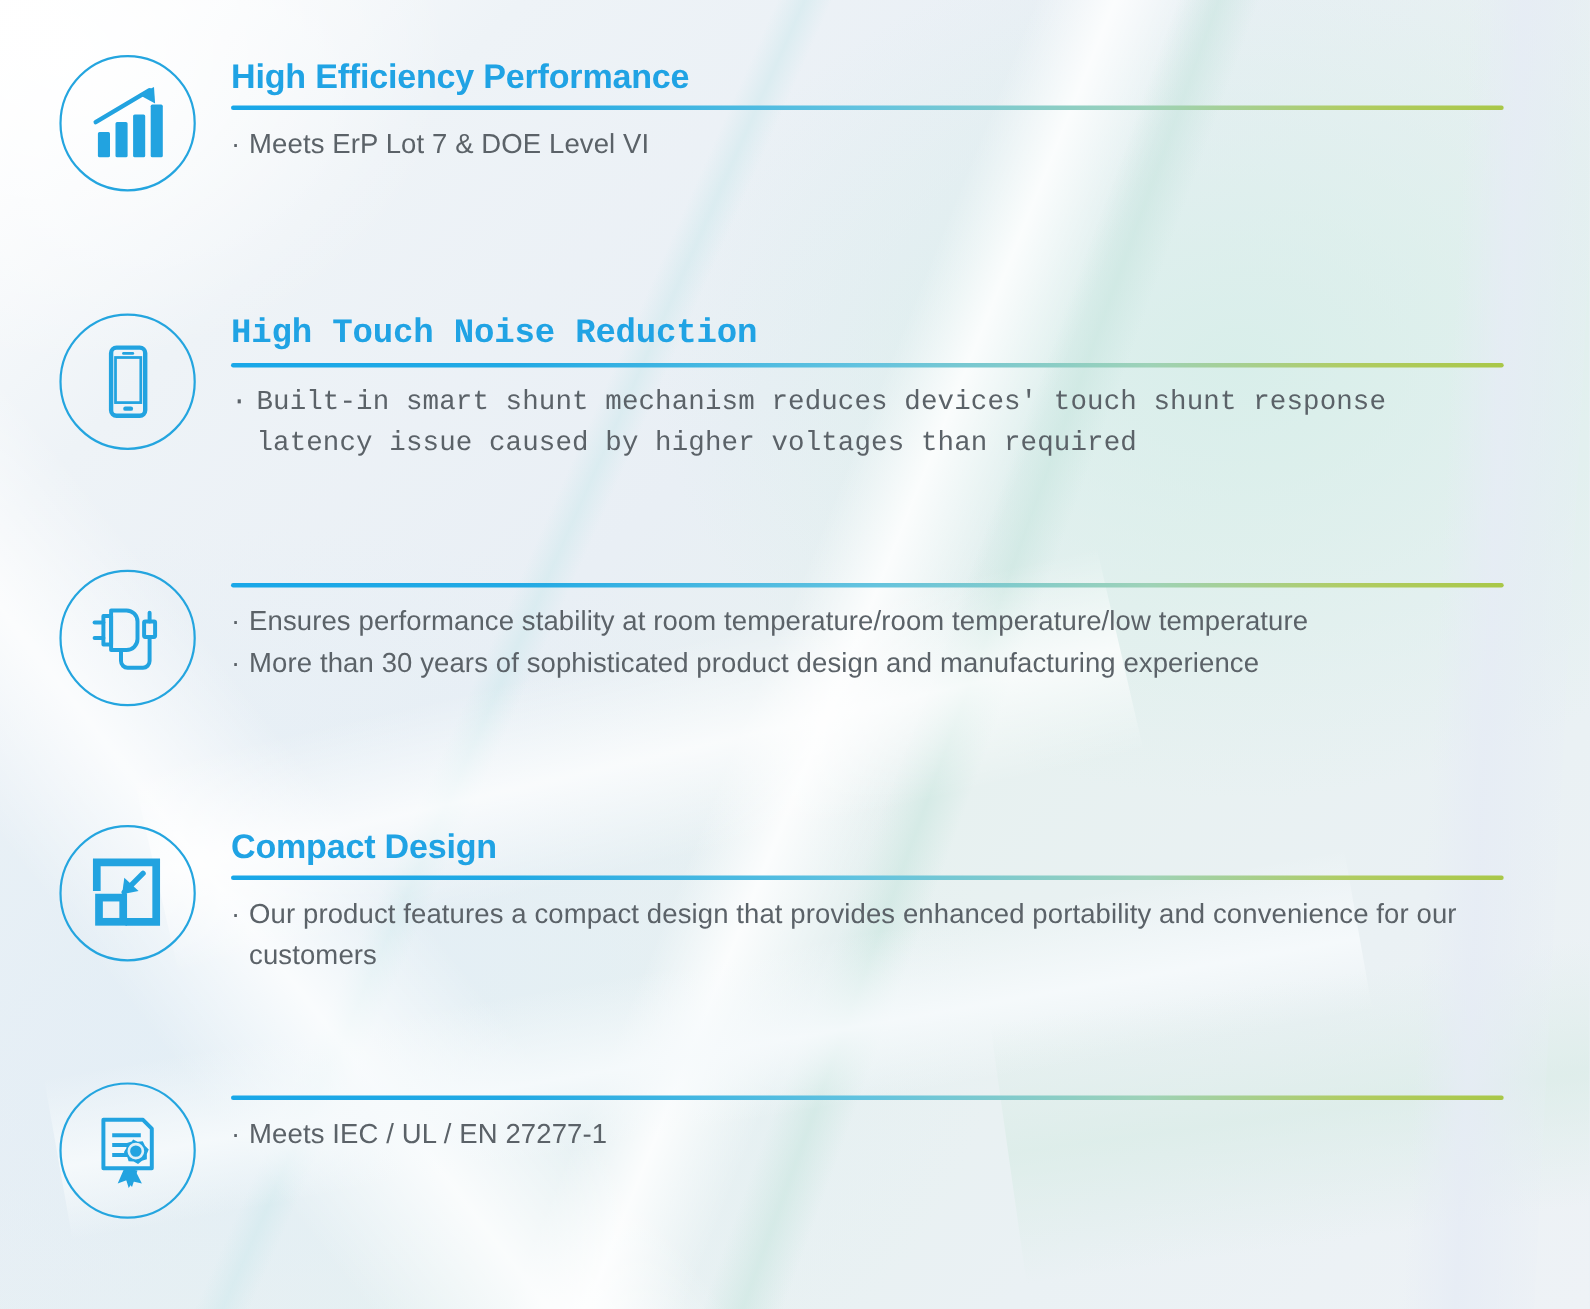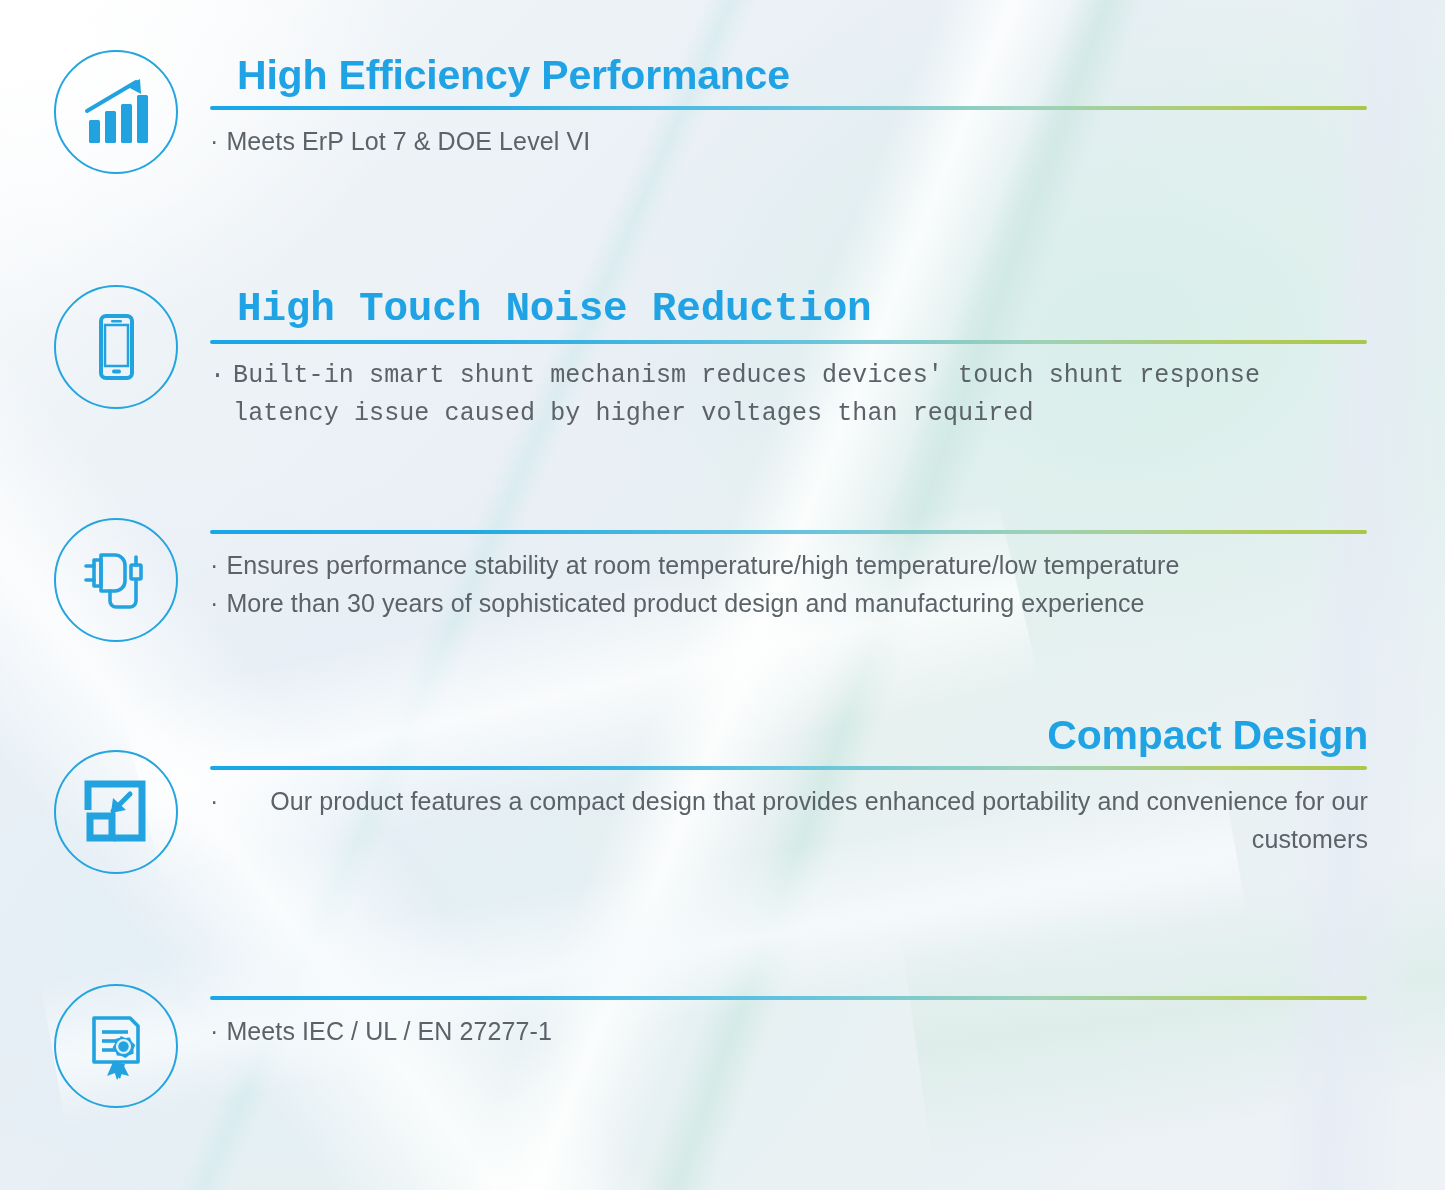--- a/index.html
+++ b/index.html
@@ -112,27 +112,26 @@
     justify-content: center;
   }
   .icon-wrap svg { display: block; }
 
   .body-col {
     position: absolute;
     left: 210px;
     width: 1158px;
   }
   .f-title {
-    font-size: 41px;
+    font-size: 31px;
     font-weight: bold;
     color: #20a3e4;
     letter-spacing: -0.2px;
     line-height: 1.05;
     white-space: nowrap;
-    margin-left: 27px;
   }
   .rule {
     height: 4px;
     width: 1157px;
     margin-top: 9px;
     background: linear-gradient(90deg,
       #19a7e8 0%,
       #21a9e4 22%,
       #63c3df 50%,
       #9ed2b8 72%,
@@ -161,21 +160,21 @@
   #feat-0 .icon-wrap { top: 50px; }
   #feat-0 .body-col  { top: 54px; }
 
   #feat-1 .icon-wrap { top: 285px; }
   #feat-1 .body-col  { top: 288px; font-family: Liberation Mono, monospace; }
 
   #feat-2 .icon-wrap { top: 518px; }
   #feat-2 .body-col  { top: 521px; }
 
   #feat-3 .icon-wrap { top: 750px; }
-  #feat-3 .body-col  { top: 714px; text-align: right; }
+  #feat-3 .body-col  { top: 754px; }
 
   #feat-4 .icon-wrap { top: 984px; }
   #feat-4 .body-col  { top: 987px; }
 </style>
 </head>
 <body>
 
 <div id="page">
 
   <div class="bg-layer bg-tealwash"></div>
@@ -252,21 +251,21 @@
             <rect x="54" y="24" width="10" height="14" rx="1"></rect>
             <path d="M59 24 v-8"></path>
           </g>
         </svg>
       </div>
       <div class="body-col">
         <div class="rule"></div>
         <div class="bullets">
           <div class="bullet">
             <span class="dot">·</span>
-            <span class="txt">Ensures performance stability at room temperature/high temperature/low temperature</span>
+            <span class="txt">Ensures performance stability at room temperature/room temperature/low temperature</span>
           </div>
           <div class="bullet">
             <span class="dot">·</span>
             <span class="txt">More than 30 years of sophisticated product  design and manufacturing experience</span>
           </div>
         </div>
       </div>
     </div>
 
     <div class="feature" id="feat-3">

